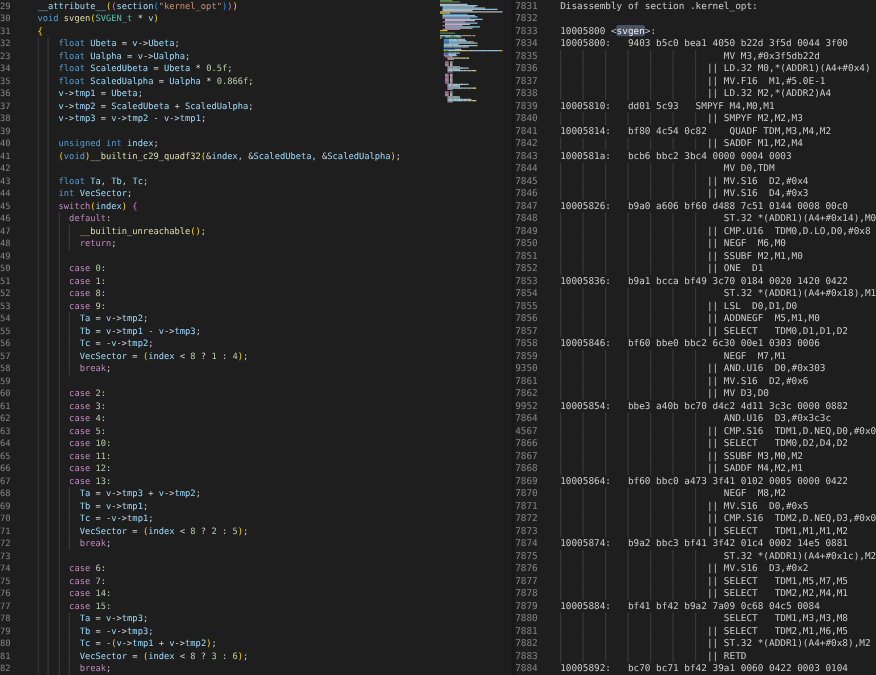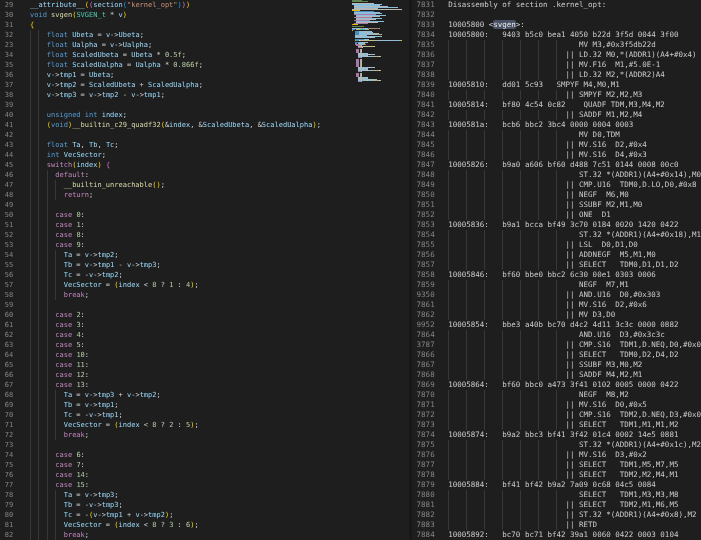--- a/index.html
+++ b/index.html
@@ -1,20 +1,20 @@
 <!DOCTYPE html>
 <html><head>
 <meta charset="utf-8">
 <style>
   html,body{margin:0;padding:0;background:#1e1e1e;width:701px;height:540px;overflow:hidden}
   .workbench{display:flex;width:701px;height:540px;font-family:"DejaVu Sans Mono","Liberation Mono",monospace;}
   .editor{display:flex;background:#1e1e1e;height:540px}
   .editor.left{width:410px}
   .editor.right{flex:1}
-  .gutter{color:#858585;text-align:center;box-sizing:border-box;flex:none;user-select:none}
+  .gutter{color:#858585;text-align:left;box-sizing:border-box;flex:none;user-select:none}
   .gutter .num{height:10px;line-height:10px}
   .gutter.lg{width:30px;font-size:7px;padding-right:12px}
   .gutter.rg{width:36px;font-size:7.5px;padding-right:9px}
   .code{position:relative;flex:1;overflow:hidden;white-space:pre;color:#d4d4d4}
   .code.lcode{font-size:7px;line-height:10px}
   .code.rcode{font-size:7.5px;line-height:10px;color:#cccccc}
   .row{height:10px;line-height:10px;position:relative}
   .gl{position:absolute;top:0;height:10px;width:1px;background:#373737}
   .tk-d{color:#d4d4d4}.tk-k{color:#569cd6}.tk-c{color:#c586c0}.tk-f{color:#dcdcaa}
   .tk-t{color:#4ec9b0}.tk-v{color:#9cdcfe}.tk-n{color:#b5cea8}.tk-s{color:#ce9178}
@@ -413,21 +413,21 @@
         <div class="num">7855</div>
         <div class="num">7856</div>
         <div class="num">7857</div>
         <div class="num">7858</div>
         <div class="num">7859</div>
         <div class="num">9350</div>
         <div class="num">7861</div>
         <div class="num">7862</div>
         <div class="num">9952</div>
         <div class="num">7864</div>
-        <div class="num">3787</div>
+        <div class="num">4567</div>
         <div class="num">7866</div>
         <div class="num">7867</div>
         <div class="num">7868</div>
         <div class="num">7869</div>
         <div class="num">7870</div>
         <div class="num">7871</div>
         <div class="num">7872</div>
         <div class="num">7873</div>
         <div class="num">7874</div>
         <div class="num">7875</div>

